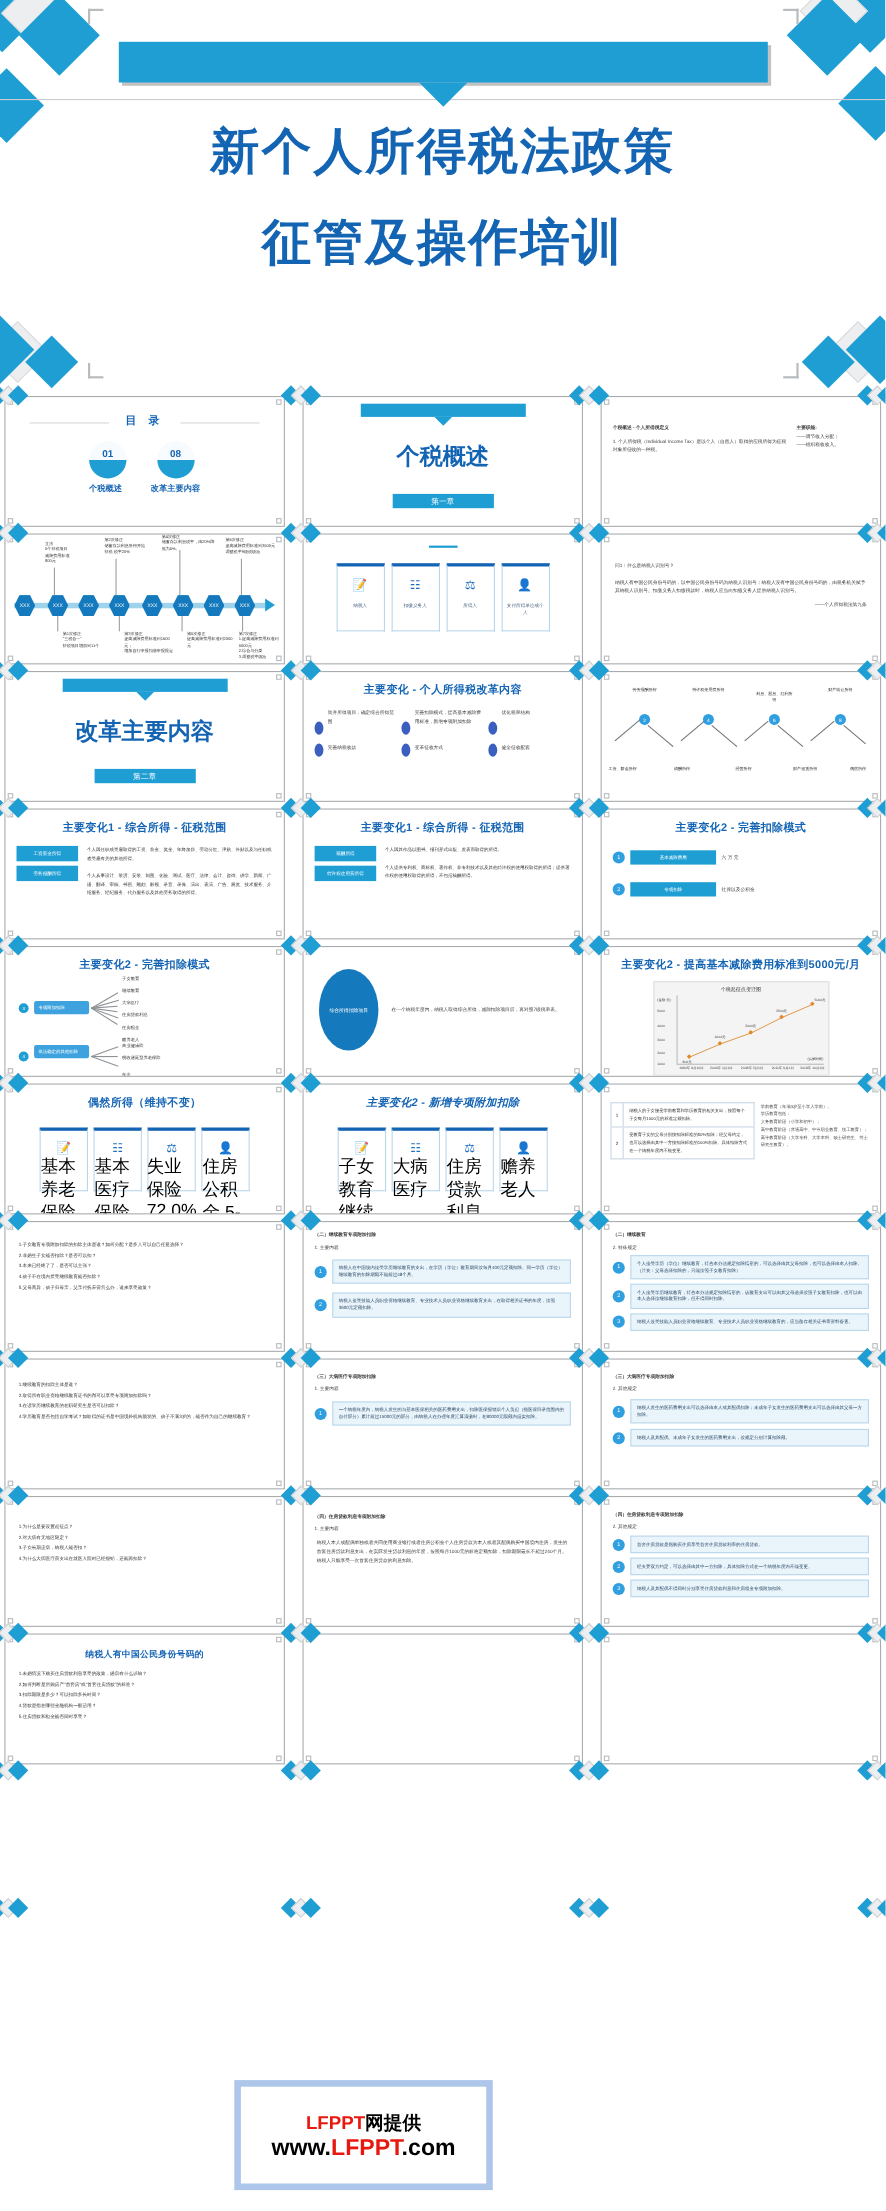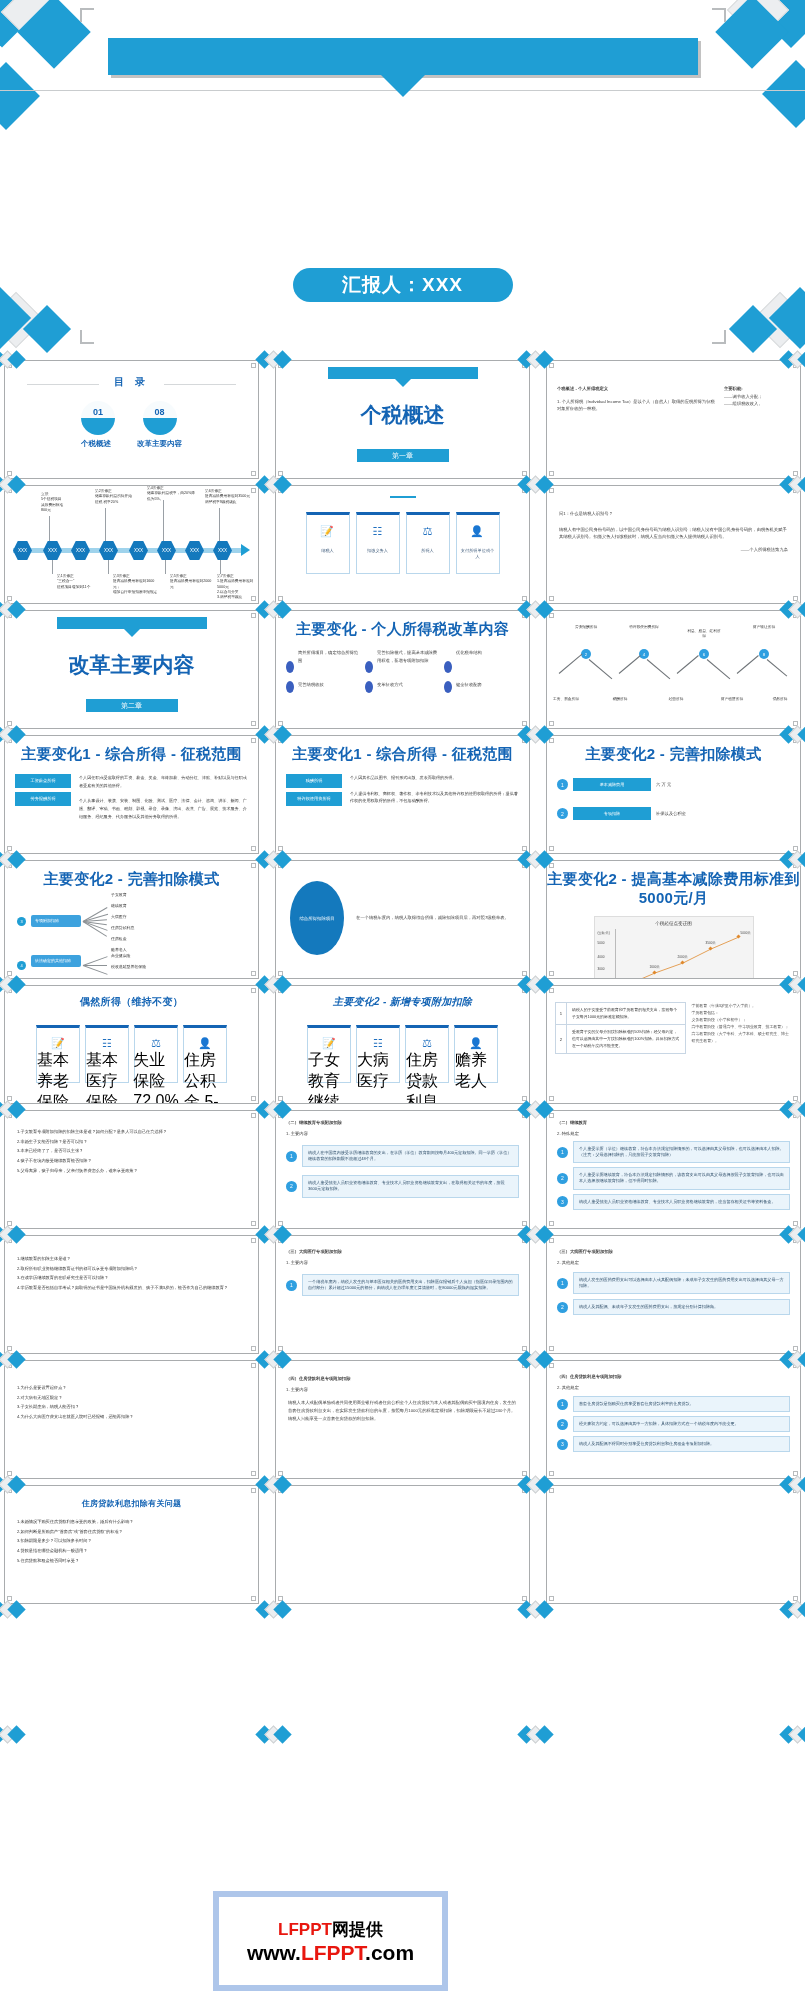--- a/index.html
+++ b/index.html
@@ -82,21 +82,21 @@
   
   .deco-x {
     position: absolute; width: 26px; height: 26px; pointer-events: none;
   }
   .deco-x i { position: absolute; display:block; width: 13px; height: 13px; background: #1f9ed4; transform: rotate(45deg); }
   .deco-x i.g { background: #eceef0; border: 1px solid #ced1d3; }
 
   
   .s-title {
     text-align: center; color: #1464b4; font-weight: bold;
-    font-size: 15px; margin-top: 9px; letter-spacing: .3px;
+    font-size: 10px; margin-top: 9px; letter-spacing: .3px;
   }
   .s-bigtitle {
     text-align: center; color: #1464b4; font-weight: bold; font-size: 21px;
   }
   .s-chapbar {
     margin: 0 auto; width: 92px; height: 13px; background: #1f9ed4;
     color: #fff; font-size: 7px; display:flex; align-items:center; justify-content:center;
     border-radius: 0 0 0 0;
   }
   .s-topbar {
@@ -236,21 +236,22 @@
   <div class="dia" style="left:736px; top:312px; width:34px; height:34px;"></div>
 
   <div class="cover-corner-mark" style="left:80px; top:8px; border-right:none; border-bottom:none;"></div>
   <div class="cover-corner-mark" style="left:712px; top:8px; border-left:none; border-bottom:none;"></div>
   <div class="cover-corner-mark" style="left:80px; top:330px; border-right:none; border-top:none;"></div>
   <div class="cover-corner-mark" style="left:712px; top:330px; border-left:none; border-top:none;"></div>
 
   <div class="cover-hline"></div>
   <div class="cover-bar"></div>
 
-  <div class="cover-presenter">汇报人：XXX</div>
+  <div class="cover-title-1">新个人所得税法政策</div>
+  <div class="cover-title-2">征管及操作培训</div>
 </div>
 
 <div class="grid">
 
   <div class="row">
     <div class="slide">
       <span class="corner c-tl"></span>
         <span class="corner c-tr"></span>
         <span class="corner c-bl"></span>
         <span class="corner c-br"></span>
@@ -832,21 +833,21 @@
       </div>
     </div>
   </div>
 
   <div class="row">
     <div class="slide">
       <span class="corner c-tl"></span>
         <span class="corner c-tr"></span>
         <span class="corner c-bl"></span>
         <span class="corner c-br"></span>
-      <div class="s-title" style="font-size:8px; margin-top:12px;">住房贷款利息扣除有关问题</div>
+      <div class="s-title" style="font-size:8px; margin-top:12px;">纳税人有中国公民身份号码的</div>
       <ul class="blist" style="padding:8px 12px 0;">
         <li>1.未婚情况下购买住房贷款利息享受的政策，婚后有什么影响？</li>
         <li>2.如何判断是所购房产"首套房"或"首套住房贷款"的标准？</li>
         <li>3.扣除期限是多少？可以扣除多长时间？</li>
         <li>4.贷款是指在哪些金融机构一般适用？</li>
         <li>5.住房贷款和租金能否同时享受？</li>
       </ul>
     </div>
     <div class="slide">
       <span class="corner c-tl"></span>

